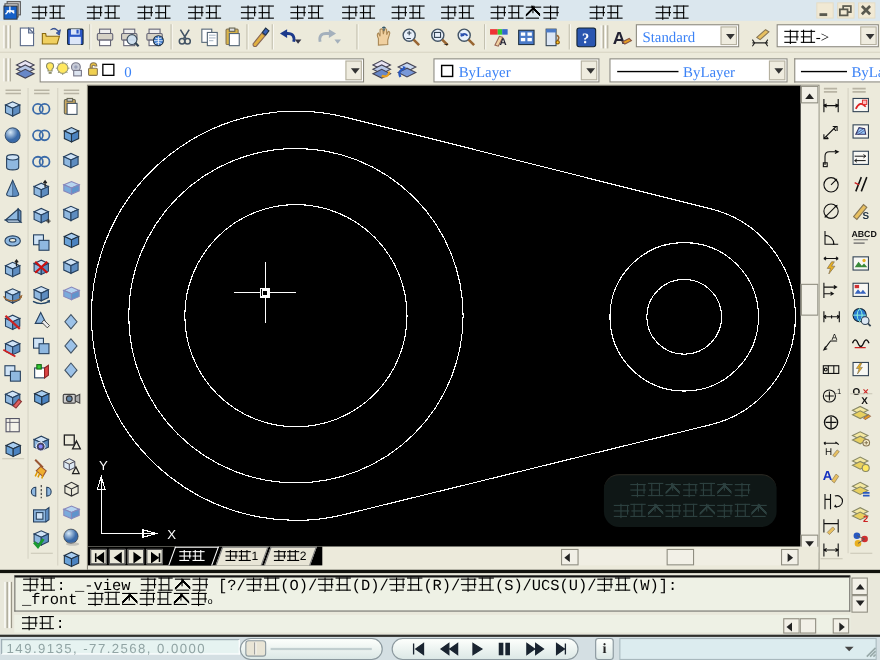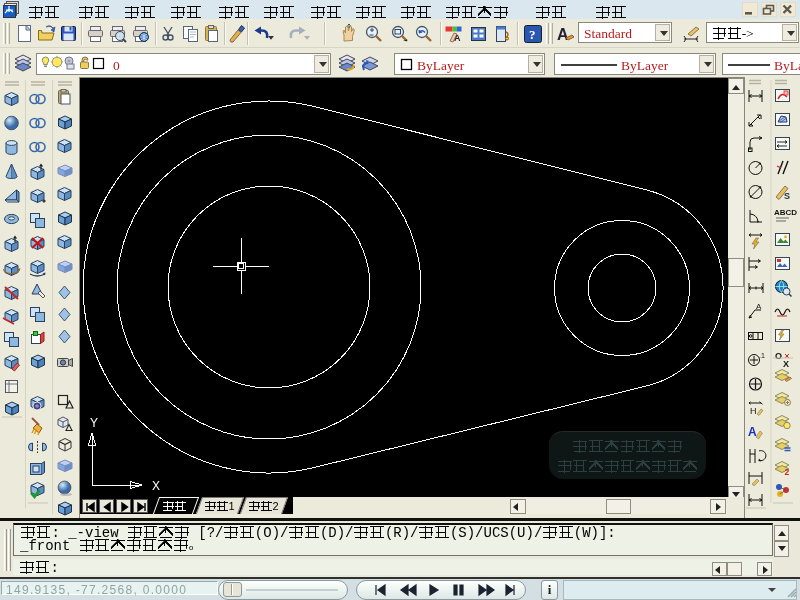--- a/index.html
+++ b/index.html
@@ -35,21 +35,21 @@
 .mi{position:absolute;top:3px;}
 
 #tb2{position:absolute;left:0;top:19px;width:800px;height:29px;background:#eceadb;border-bottom:1px solid #d8d5c4;}
 #tb3{position:absolute;left:0;top:49px;width:800px;height:29px;background:#eceadb;}
 .grip{position:absolute;width:3px;border-left:1px solid #fff;border-right:1px solid #b2ae9e;background:#e4e1d2;}
 .vsep{position:absolute;width:2px;border-left:1px solid #c4c1b0;border-right:1px solid #fbfaf4;}
 .combo{position:absolute;height:21px;background:#fff;border:1px solid #8a887c;}
 .cbtn{position:absolute;right:1px;top:1px;width:15px;height:17px;background:#efecdf;border:1px solid #b5b1a0;}
 .cbtn:after{content:"";position:absolute;left:3.5px;top:6px;border:4px solid transparent;border-top:5px solid #333;}
 .ctext b{font-size:13px;}
-.ctext{position:absolute;top:3px;font-family:"Liberation Serif",serif;font-size:13.5px;color:#b91c1c;white-space:nowrap;}
+.ctext{position:absolute;top:3px;font-family:"Liberation Serif",serif;font-size:13.5px;color:#3b82f6;white-space:nowrap;}
 
 #ldock{position:absolute;left:0;top:78px;width:79px;height:440px;background:#eceadb;}
 #rdock{position:absolute;left:744px;top:78px;width:56px;height:440px;background:#eceadb;}
 
 #cv{position:absolute;left:80px;top:78px;width:648px;height:419px;background:#000;}
 #cvb{position:absolute;left:79px;top:77px;width:666px;height:441px;border:1px solid #888579;}
 
 #tip{position:absolute;left:469px;top:353px;width:157px;height:48px;background:#0f1716;border-radius:14px;border-top:1px solid #2a2822;color:#2c403f;text-align:center;}
 #tip b{font-size:13.8px;}
 #tip .r1{margin-top:5px;}#tip .r2{margin-top:1px;}

